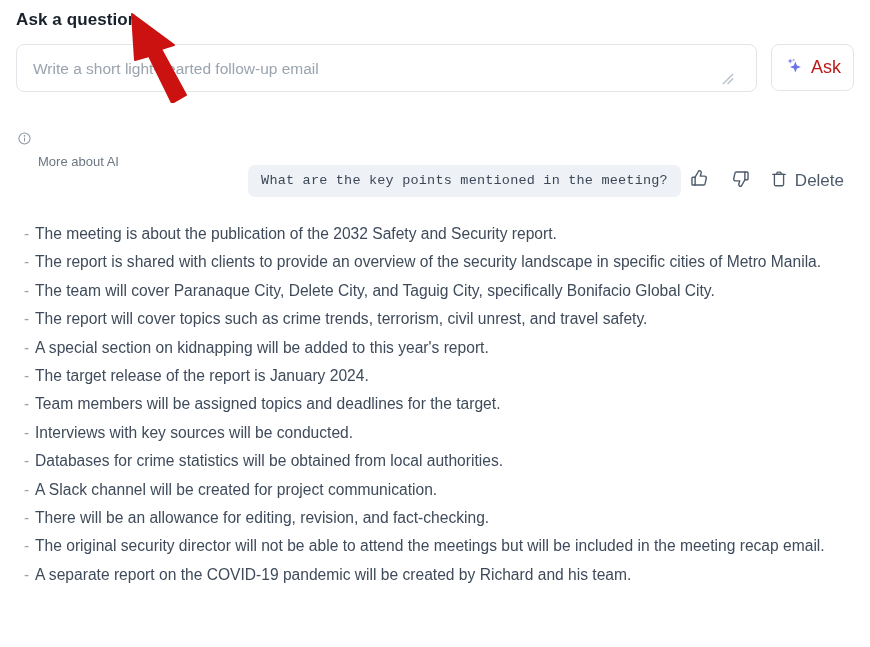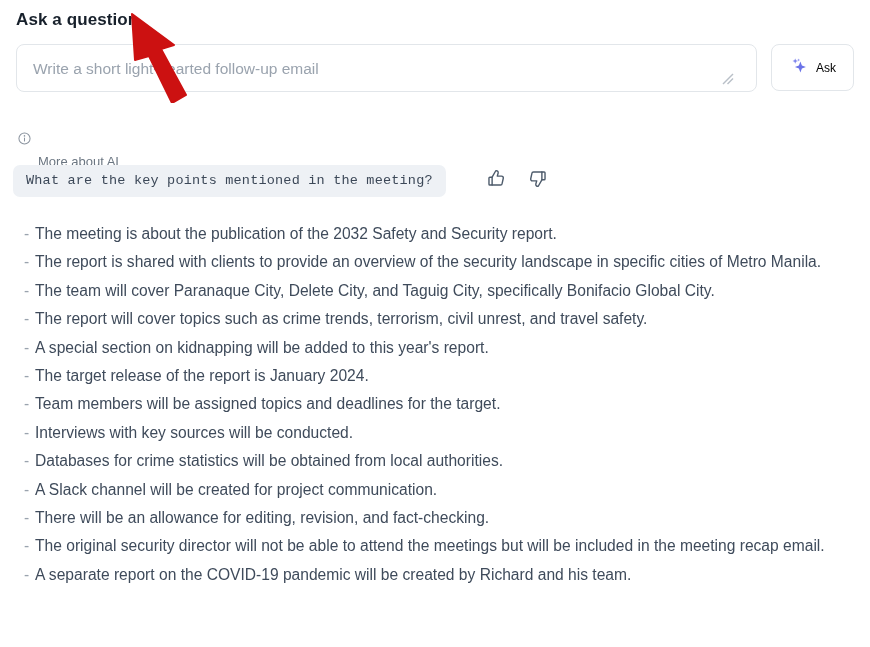--- a/index.html
+++ b/index.html
@@ -73,22 +73,22 @@
     border-radius: 8px;
     background: #ffffff;
     display: flex;
     align-items: center;
     justify-content: center;
     gap: 7px;
     cursor: pointer;
     padding: 0;
   }
   .ask-button-label {
-    font-size: 12px;
-    color: #000000;
+    font-size: 18px;
+    color: #b91c1c;
     font-family: "Liberation Sans", sans-serif;
   }
 
   
   .more-about-ai {
     position: absolute;
     left: 18px;
     top: 110px;
     display: flex;
     align-items: center;
@@ -102,22 +102,21 @@
   }
 
   
   .answer-head {
     position: absolute;
     left: 13px;
     top: 164px;
     width: 841px;
     display: flex;
     align-items: center;
-    justify-content: flex-start;
-    gap: 32px;
+    justify-content: flex-end;
   }
   .question-chip {
     background: #eef1f5;
     border-radius: 7px;
     padding: 8px 13px 9px 13px;
     font-family: "Liberation Mono", monospace;
     font-size: 13.5px;
     color: #3c4858;
     letter-spacing: 0.2px;
     white-space: nowrap;
@@ -229,20 +228,30 @@
     <div class="action-btn icon-only">
       <span>
         <svg width="21" height="21" viewBox="0 0 24 24" fill="none" stroke="#4d5b6b" stroke-width="1.6" stroke-linecap="round" stroke-linejoin="round">
           <path d="M17 13.5v-9h2.6a1 1 0 0 1 1 1v7a1 1 0 0 1-1 1H17z"></path>
           <path d="M17 13.5l-4 7.1a2 2 0 0 1-2.9-2.3l1-3.6H6.2a2 2 0 0 1-1.95-2.45l1.3-5.9A2 2 0 0 1 7.5 4.5H17"></path>
         </svg>
       </span>
     </div>
 
 
+    <div class="action-btn">
+      <span>
+        <svg width="20" height="20" viewBox="0 0 24 24" fill="none" stroke="#4d5b6b" stroke-width="1.6" stroke-linecap="round" stroke-linejoin="round">
+          <path d="M4.5 6.5h15"></path>
+          <path d="M9.5 6.5V4.8a1 1 0 0 1 1-1h3a1 1 0 0 1 1 1v1.7"></path>
+          <path d="M6.5 6.5h11v12.2a1.4 1.4 0 0 1-1.4 1.4H7.9a1.4 1.4 0 0 1-1.4-1.4V6.5z"></path>
+        </svg>
+      </span>
+      <span class="action-label">Delete</span>
+    </div>
 
   </div>
 </div>
 
 <div class="answer-body">
     <div class="bullet-line">
       <span class="bullet-dash">-</span>
       <span class="bullet-text">The meeting is about the publication of the 2032 Safety and Security report.</span>
     </div>
     <div class="bullet-line">

